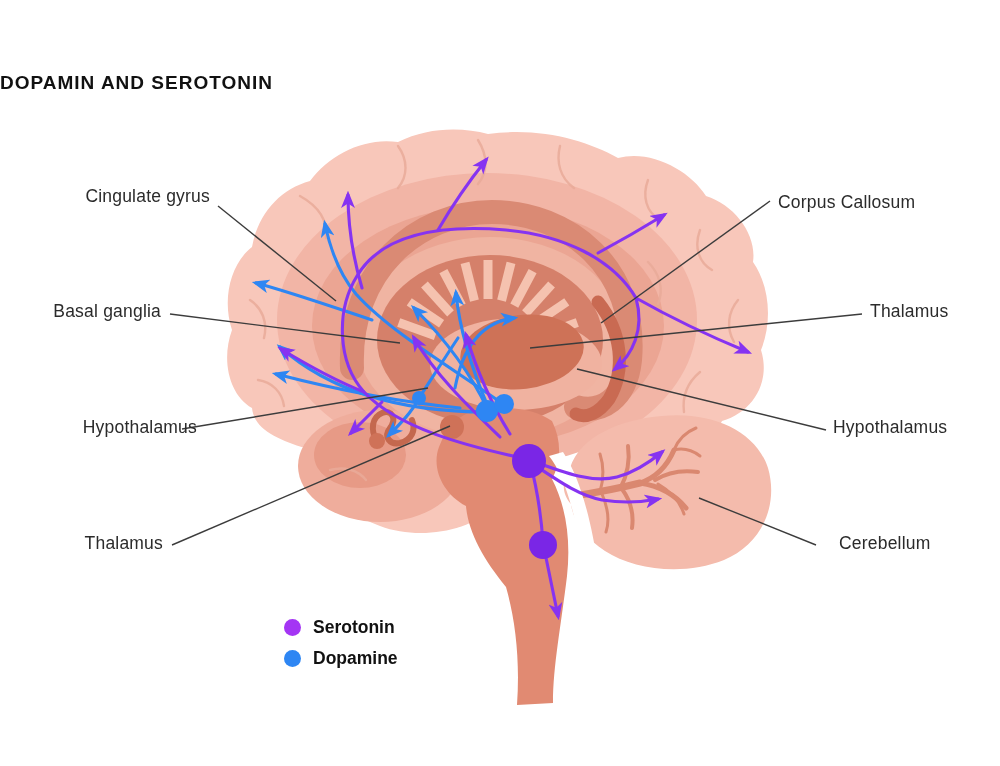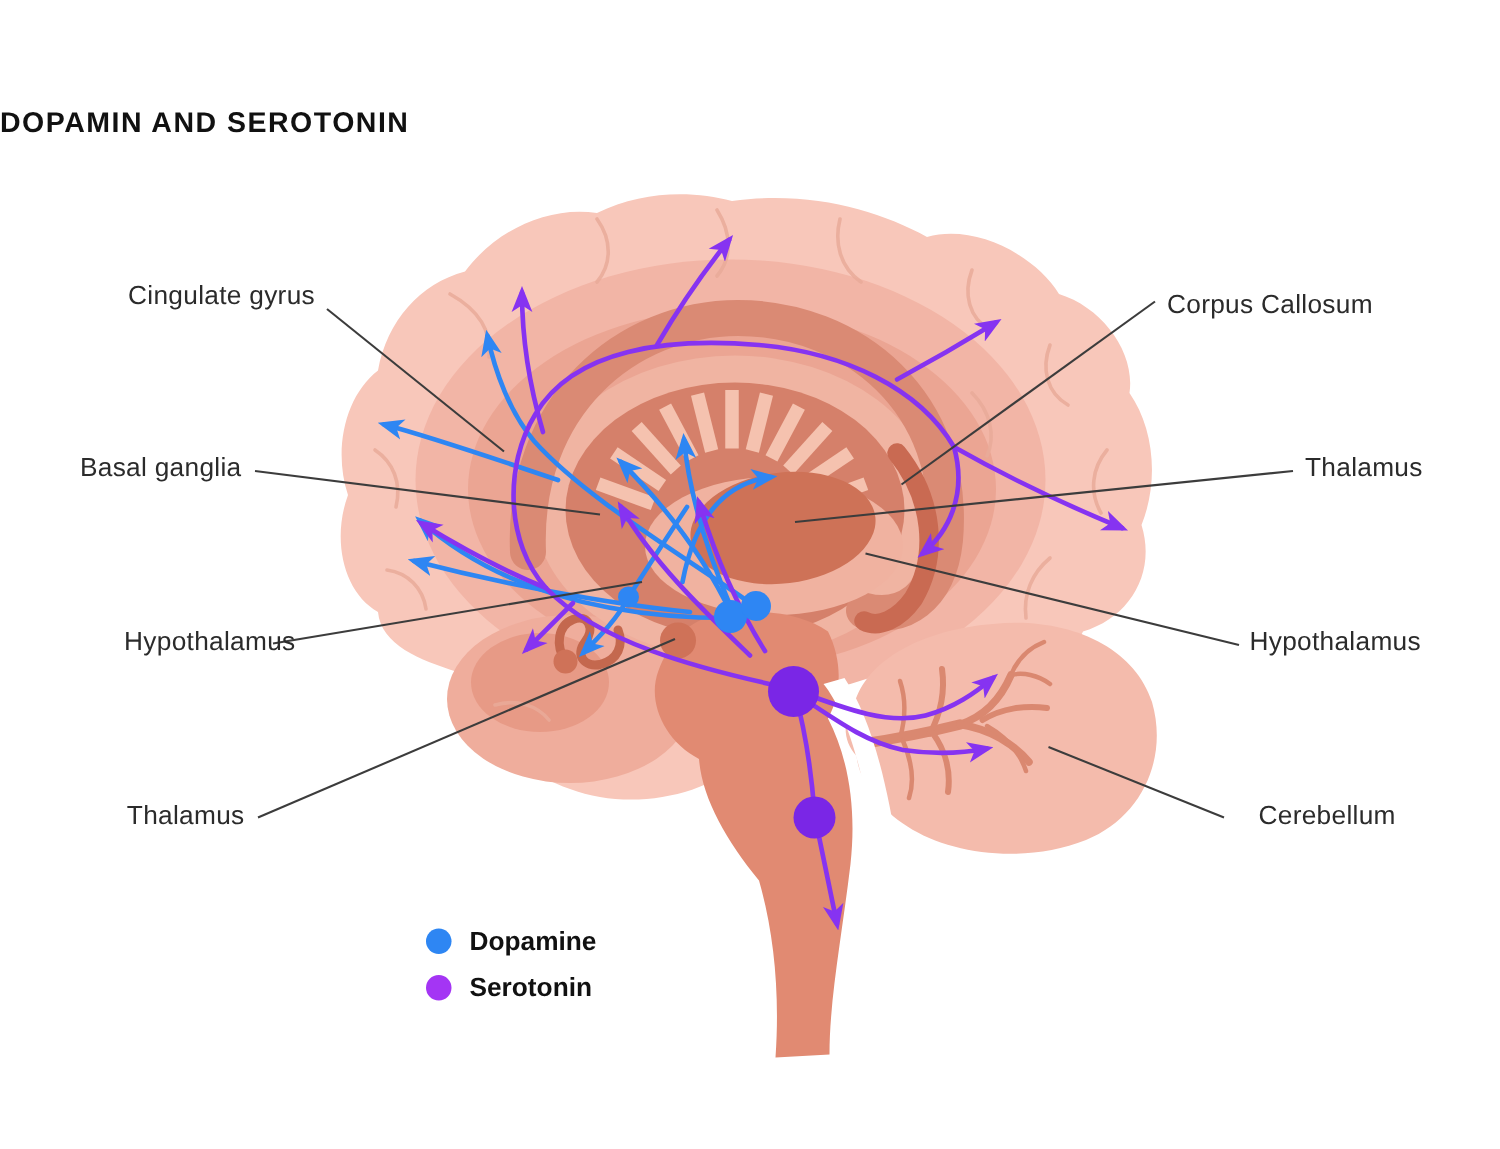--- a/index.html
+++ b/index.html
@@ -179,21 +179,21 @@
   <div class="brain-label anchor-right" style="left:161px;top:313px;">Basal ganglia</div>
   <div class="brain-label anchor-right" style="left:173px;top:429px;margin-left:24px;">Hypothalamus</div>
   <div class="brain-label anchor-right" style="left:163px;top:545px;">Thalamus</div>
   <div class="brain-label anchor-left" style="left:778px;top:204px;">Corpus Callosum</div>
   <div class="brain-label anchor-left" style="left:870px;top:313px;text-align:center;">Thalamus</div>
   <div class="brain-label anchor-left" style="left:833px;top:429px;">Hypothalamus</div>
   <div class="brain-label anchor-left" style="left:823px;top:545px;margin-left:16px;">Cerebellum</div>
 
   <div class="legend">
     <div class="legend-row">
+      <span class="legend-dot serotonin"></span>
+      <span class="legend-text">Serotonin</span>
+    </div>
+    <div class="legend-row">
       <span class="legend-dot dopamine"></span>
       <span class="legend-text">Dopamine</span>
-    </div>
-    <div class="legend-row">
-      <span class="legend-dot serotonin"></span>
-      <span class="legend-text">Serotonin</span>
     </div>
   </div>
 </div>
 
 </body></html>

